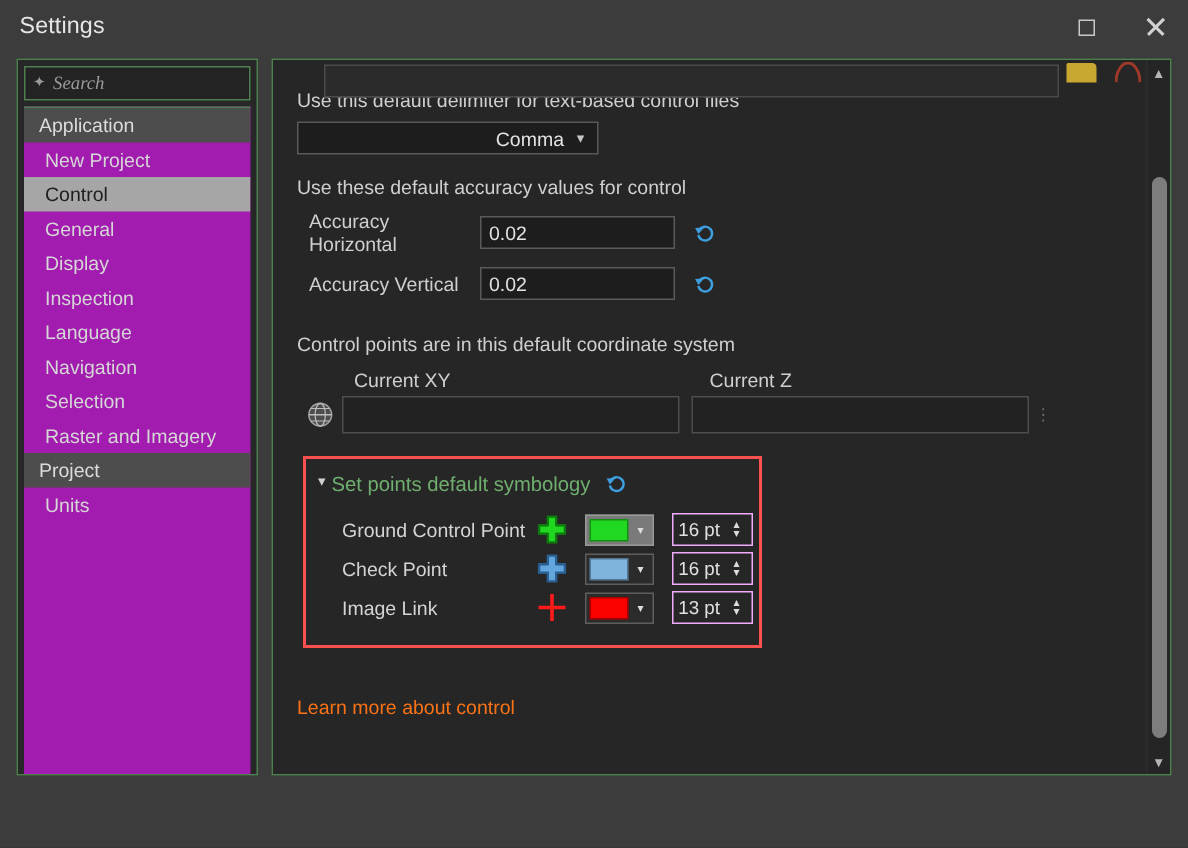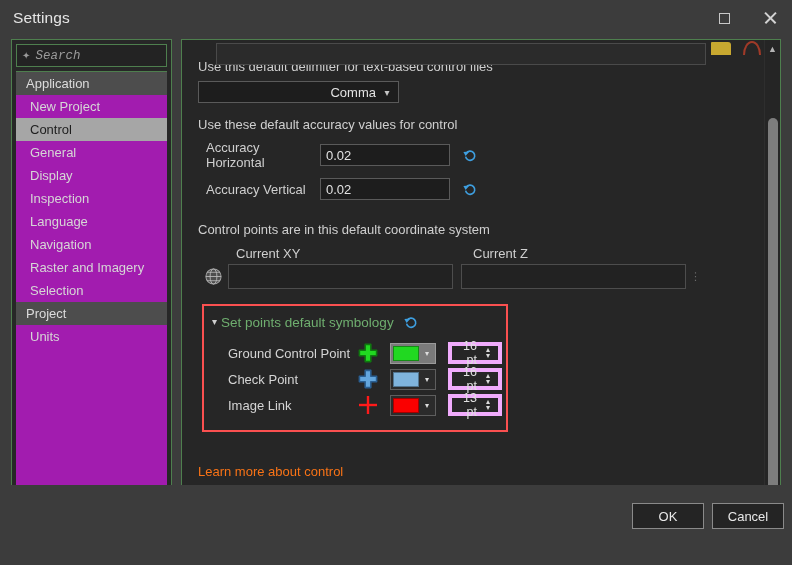--- a/index.html
+++ b/index.html
@@ -82,21 +82,21 @@
   }
   .sparkle-ic {
     font-size: 10px; color: #9a9a9a;
     margin-left: 5px; line-height: 1;
   }
   .search-ph {
     flex: 1; font-size: 12.5px;
     color: #7dd3fc; font-style: italic;
     padding-left: 5px;
     background: transparent; border: 0; outline: none;
-    font-family: Liberation Mono, monospace;
+    font-family: Liberation Serif, serif;
   }
   .search-ph::placeholder { color: #9b9b9b; font-style: italic; opacity: 1; }
   .mag-ic { margin-right: 4px; display: flex; }
   .chev-sm {
     width: 14px; text-align: center;
     color: #8e8e8e; font-size: 9px;
     margin-right: 3px;
   }
 
   .navlist {
@@ -299,21 +299,21 @@
     width: 26px; height: 15px;
     margin-left: 2px;
     border: 1px solid rgba(0,0,0,.35);
   }
   .swatch-chev {
     flex: 1; text-align: center;
     font-size: 8px; color: #ddd;
   }
   .pt-box {
     width: 54px; height: 22px;
-    border: 4px solid #f0abfc;
+    border: 1px solid #f0abfc;
     background: #262626;
     display: flex; align-items: center;
     margin-left: 12px;
     cursor: default;
   }
   .pt-val {
     flex: 1; text-align: right;
     font-size: 12.5px; color: #e0e0e0;
     padding-right: 4px;
   }
@@ -414,22 +414,22 @@
       <div class="navlist">
 
         <div class="nav-group">Application</div>
         <div class="nav-item">New Project</div>
         <div class="nav-item selected">Control</div>
         <div class="nav-item">General</div>
         <div class="nav-item">Display</div>
         <div class="nav-item">Inspection</div>
         <div class="nav-item">Language</div>
         <div class="nav-item">Navigation</div>
+        <div class="nav-item">Selection</div>
         <div class="nav-item">Raster and Imagery</div>
-        <div class="nav-item">Selection</div>
 
         <div class="nav-group">Project</div>
         <div class="nav-item">Units</div>
       </div>
     </div>
 
     <div class="rightpanel">
       <div class="panel-inner">
 
         <div class="cut-row">
@@ -573,20 +573,14 @@
       </div>
 
       <div class="vscroll">
         <div class="sc-arrow">▲</div>
         <div class="sc-thumb"></div>
         <div class="sc-arrow bot">▼</div>
       </div>
     </div>
   </div>
 
-  <div class="footer">
-    <div class="footer-pad">
-      <div class="btn btn-ok">OK</div>
-      <div class="btn btn-cancel">Cancel</div>
-    </div>
-  </div>
 
 </div>
 
 </body></html>

